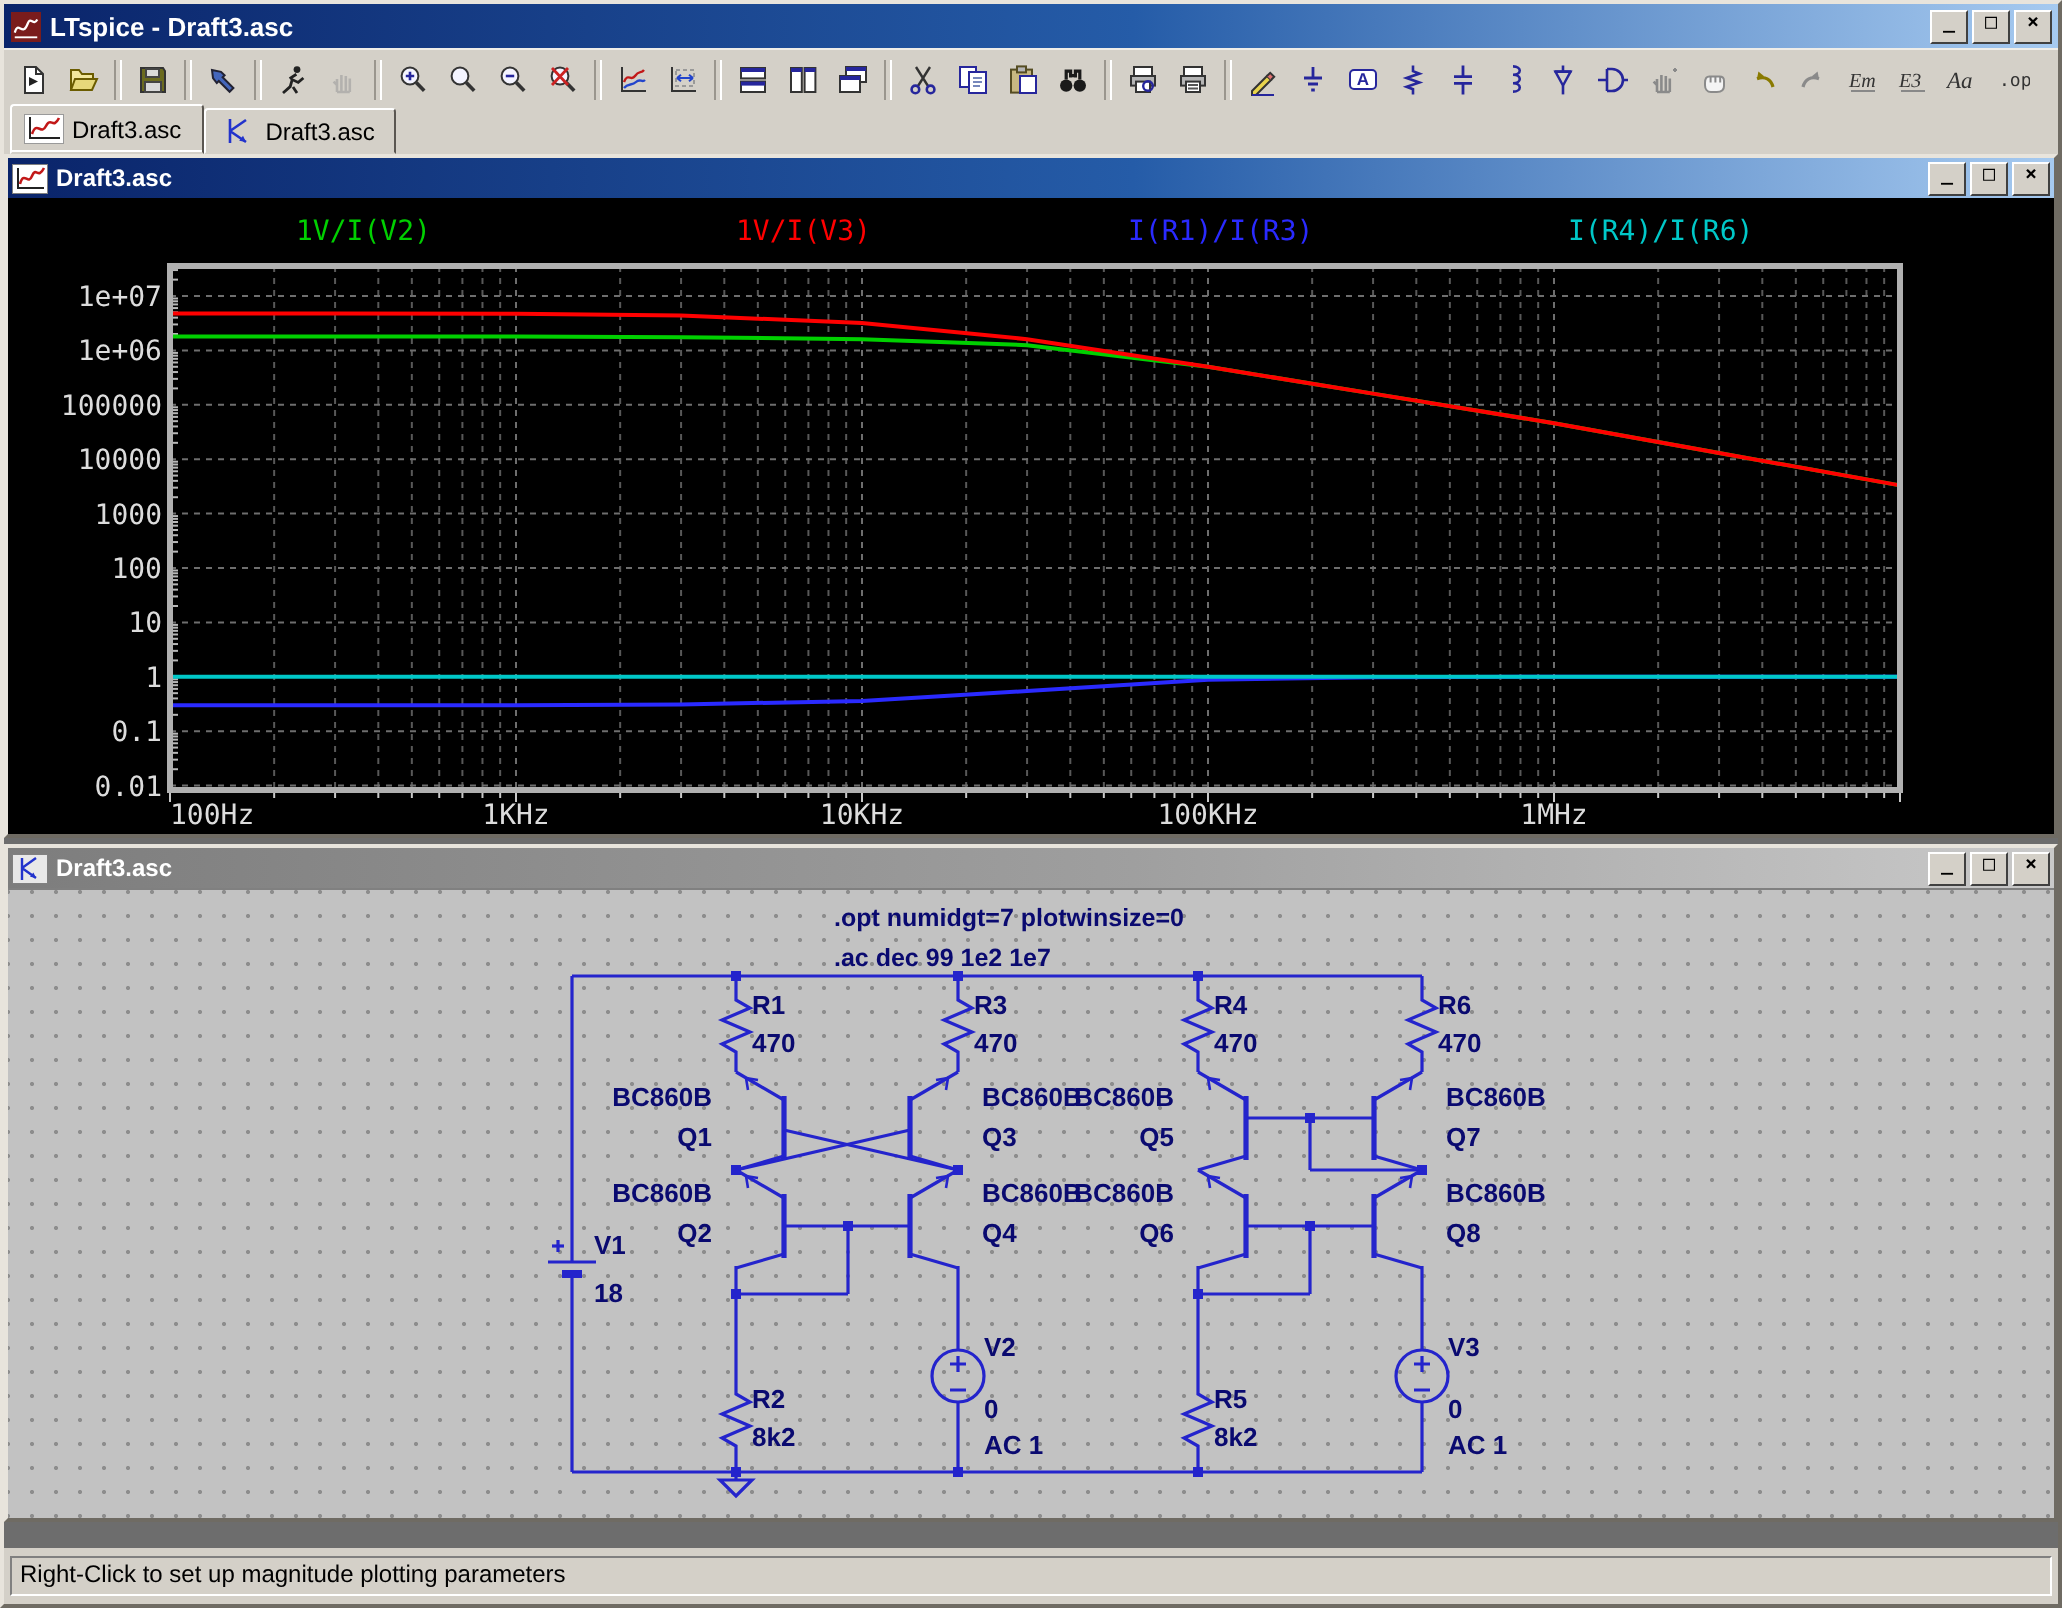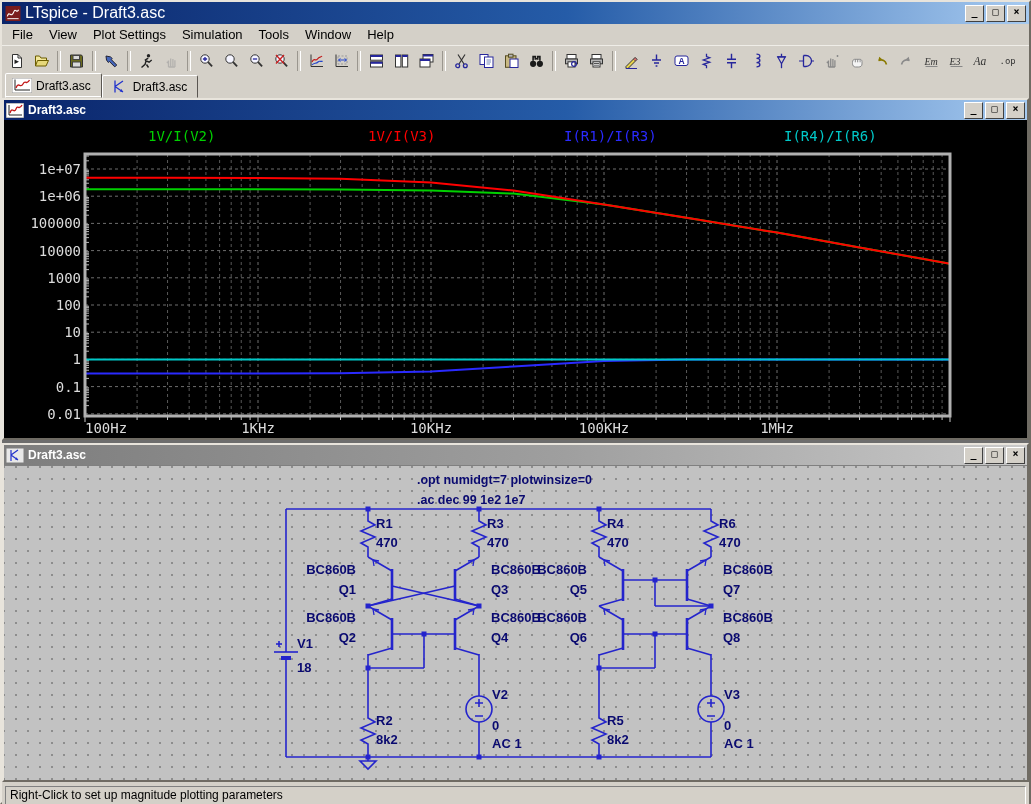--- a/index.html
+++ b/index.html
@@ -1,20 +1,20 @@
 <!DOCTYPE html>
 <html><head>
 <meta charset="utf-8">
 <style>
   html,body{margin:0;padding:0;background:#555;font-family:"Liberation Sans",sans-serif;}
   .app{width:1031px;height:804px;box-sizing:border-box;border:2px solid;border-color:#e8e4dc #6f6b63 #6f6b63 #e8e4dc;background:#d4d0c8;display:flex;flex-direction:column;position:relative;}
   
   .titlebar{height:22px;background:linear-gradient(to right,#0a246a 0%,#255ca8 55%,#a6caf0 100%);display:flex;align-items:center;padding:0 3px;flex:0 0 auto;}
   .titlebar .ticon{width:16px;height:15px;margin-right:4px;flex:0 0 auto;}
-  .titlebar .ttext{color:#fff;font-weight:normal;font-size:16px;flex:1;white-space:nowrap;overflow:hidden;}
+  .titlebar .ttext{color:#fff;font-weight:bold;font-size:13px;flex:1;white-space:nowrap;overflow:hidden;}
   .winbtns{display:flex;gap:2px;}
   .wbtn{width:17px;height:15px;background:#d4d0c8;border:1px solid;border-color:#fff #404040 #404040 #fff;font-size:10px;line-height:12px;text-align:center;font-weight:bold;color:#000;cursor:default;font-family:"DejaVu Sans Mono",monospace;}
   
   .menubar{height:21px;display:flex;align-items:center;padding-left:2px;flex:0 0 auto;background:#d4d0c8;}
   .mi{font-size:13px;padding:2px 8px;color:#000;}
   
   .toolbar{height:28px;display:flex;align-items:center;padding:1px 2px;flex:0 0 auto;background:#d4d0c8;border-top:1px solid #efede8;}
   .tbtn{width:23px;height:22px;display:flex;align-items:center;justify-content:center;border:1px solid transparent;}
   .tbtn.disabled{opacity:.55;}
   .tsep{width:2px;height:20px;margin:0 3px;border-left:1px solid #9a968e;border-right:1px solid #ffffff;}
@@ -51,29 +51,20 @@
       <path d="M2 13.5h12" stroke="#fff" stroke-width="1"></path>
     </svg>
     <span class="ttext">LTspice - Draft3.asc</span>
     <div class="winbtns" id="mainbtns">
         <div class="wbtn">_</div>
         <div class="wbtn">□</div>
         <div class="wbtn">×</div>
       </div>
   </div>
 
-  <div class="menubar" id="menubar">
-      <span class="mi">File</span>
-      <span class="mi">View</span>
-      <span class="mi">Plot Settings</span>
-      <span class="mi">Simulation</span>
-      <span class="mi">Tools</span>
-      <span class="mi">Window</span>
-      <span class="mi">Help</span>
-    </div>
 
   <div class="toolbar" id="toolbar">
       <div class="tbtn">
         <svg viewBox="0 0 16 16" width="17" height="16">
           <path d="M4 1.5h5.5L13 5v9.5H4z" fill="#fff" stroke="#333"></path>
           <path d="M9.5 1.5V5H13" fill="none" stroke="#333"></path>
           <path d="M6 6.5l4.5 2.2L6 11z" fill="#222"></path>
         </svg>
       </div>
       <div class="tbtn">

